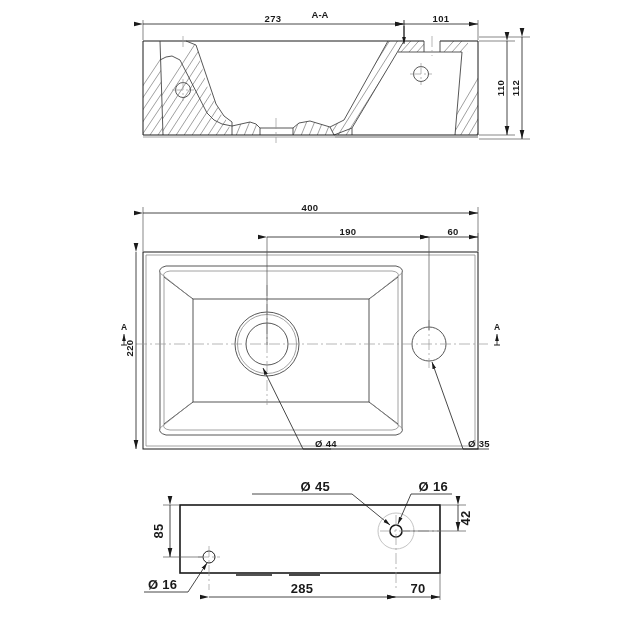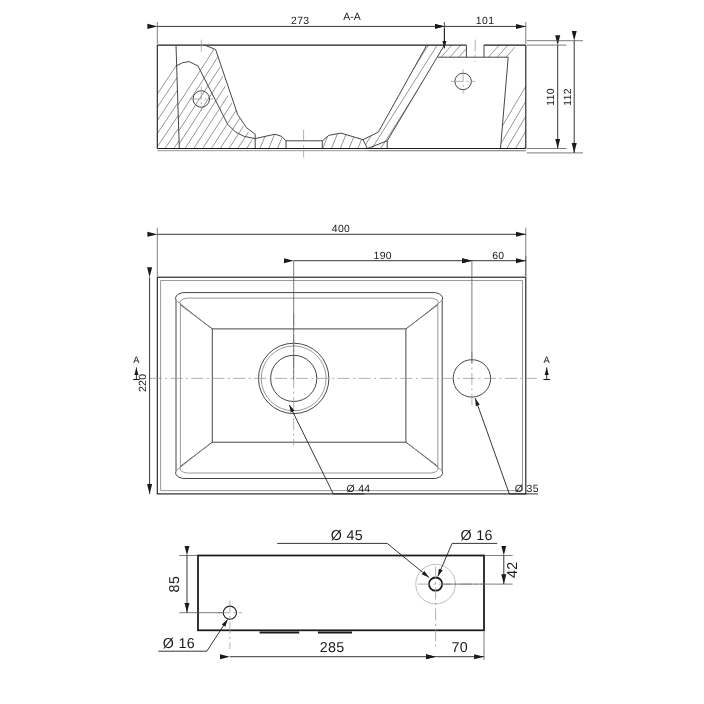--- a/index.html
+++ b/index.html
@@ -13,20 +13,21 @@
     font-family: "Liberation Sans", sans-serif;
     position: relative;
     overflow: hidden;
   }
   #drawing-root {
     position: absolute;
     left: 0;
     top: 0;
     width: 640px;
     height: 640px;
+    font-weight: bold;
   }
   svg { display: block; }
   .ln     { stroke: #1a1a1a; stroke-width: 1;   fill: none; }
   .ln-th  { stroke: #1a1a1a; stroke-width: 1.6; fill: none; }
   .ln-md  { stroke: #444444; stroke-width: 0.9; fill: none; }
   .ln-lt  { stroke: #8c8c8c; stroke-width: 0.8; fill: none; }
   .ln-vlt { stroke: #b5b5b5; stroke-width: 0.8; fill: none; }
   .dim    { stroke: #1a1a1a; stroke-width: 0.8; fill: none; }
   .ext    { stroke: #555555; stroke-width: 0.7; fill: none; }
   .ctr    { stroke: #9a9a9a; stroke-width: 0.7; fill: none;

